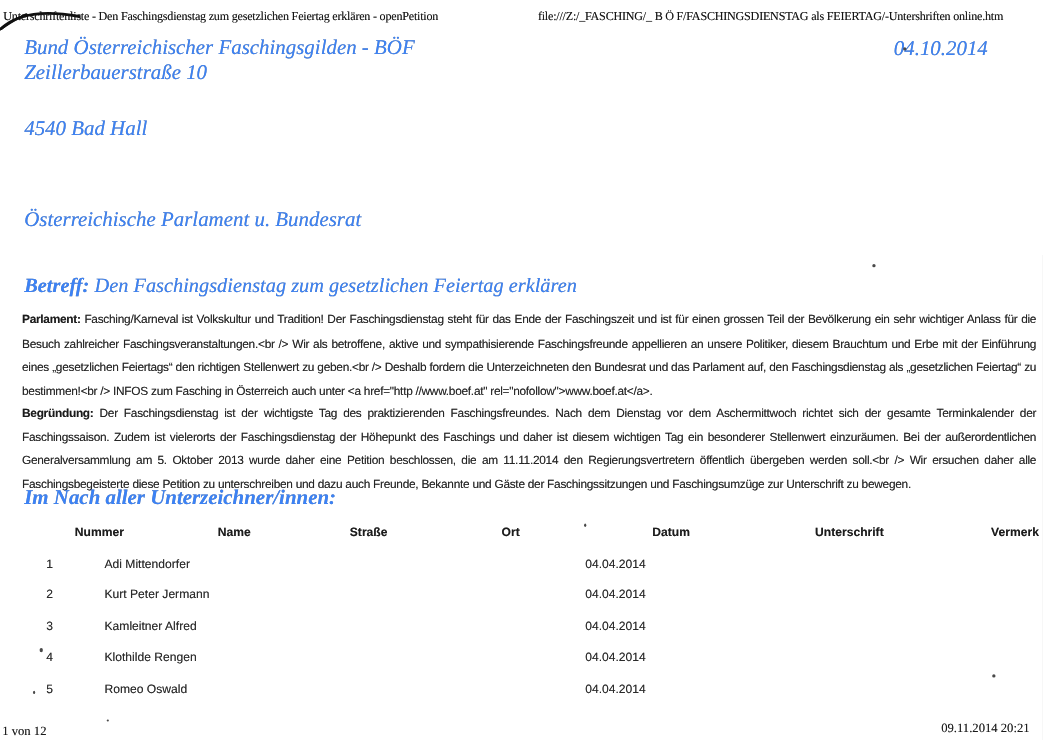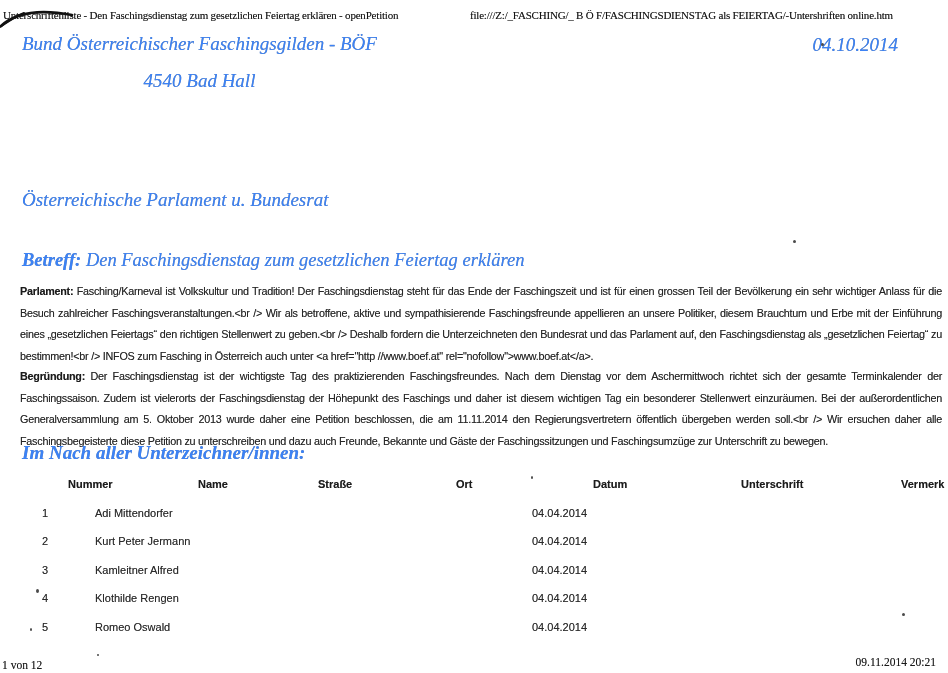--- a/index.html
+++ b/index.html
@@ -13,26 +13,26 @@
     text-shadow:0 0 .4px rgba(0,0,0,.45);
   }
   
   .print-hdr{
     position:absolute;top:9px;
     font:11px "Liberation Serif",serif;
     letter-spacing:-.2px;color:#151515;
     white-space:nowrap;
   }
   .print-hdr.left{left:3px;}
-  .print-hdr.right{left:470px;text-align:center;}
+  .print-hdr.right{left:489px;text-align:center;}
   .scribble{position:absolute;left:-2px;top:2px;width:86px;height:28px;pointer-events:none;}
   
   .serif-it{font-family:"Liberation Serif",serif;font-style:italic;color:#3b82f6;}
   .sender{position:absolute;left:22px;top:32px;font-size:19px;line-height:23px;}
-  .sender .gap{margin-top:14px;text-align:center;}
+  .sender .gap{margin-top:28px;}
   .letter-date{position:absolute;right:50px;top:34px;font-size:19px;}
   .recipient{position:absolute;left:22px;top:189px;font-size:19px;}
   .subject{position:absolute;left:22px;top:250px;font-size:18.5px;}
   .subject b{font-weight:bold;}
   .signers-heading{position:absolute;left:22px;top:442px;font-size:19px;font-weight:bold;}
   
   .para{
     position:absolute;left:20px;width:922px;
     font:10.8px/21.6px "Liberation Sans",sans-serif;
     letter-spacing:-.25px;
@@ -62,20 +62,21 @@
 
   <div class="print-hdr left">Unterschriftenliste - Den Faschingsdienstag zum gesetzlichen Feiertag erklären - openPetition</div>
   <svg class="scribble" viewBox="0 0 86 28">
     <path d="M3,24 C18,10 42,7 74,13" stroke="#111" stroke-width="2.6" fill="none" stroke-linecap="round"></path>
     <path d="M2,25 C8,21 16,15 26,11" stroke="#111" stroke-width="2" fill="none" stroke-linecap="round"></path>
   </svg>
   <div class="print-hdr right">file:///Z:/_FASCHING/_ B Ö F/FASCHINGSDIENSTAG als FEIERTAG/-Untershriften online.htm</div>
 
   <div class="sender serif-it">
     <div>Bund Österreichischer Faschingsgilden - BÖF</div>
+    <div>Zeillerbauerstraße 10</div>
     <div class="gap">4540 Bad Hall</div>
   </div>
   <div class="letter-date serif-it">04.10.2014</div>
 
   <div class="recipient serif-it">Österreichische Parlament u. Bundesrat</div>
 
   <div class="subject serif-it">
     <b>Betreff:</b>
     <span>Den Faschingsdienstag zum gesetzlichen Feiertag erklären</span>
   </div>

